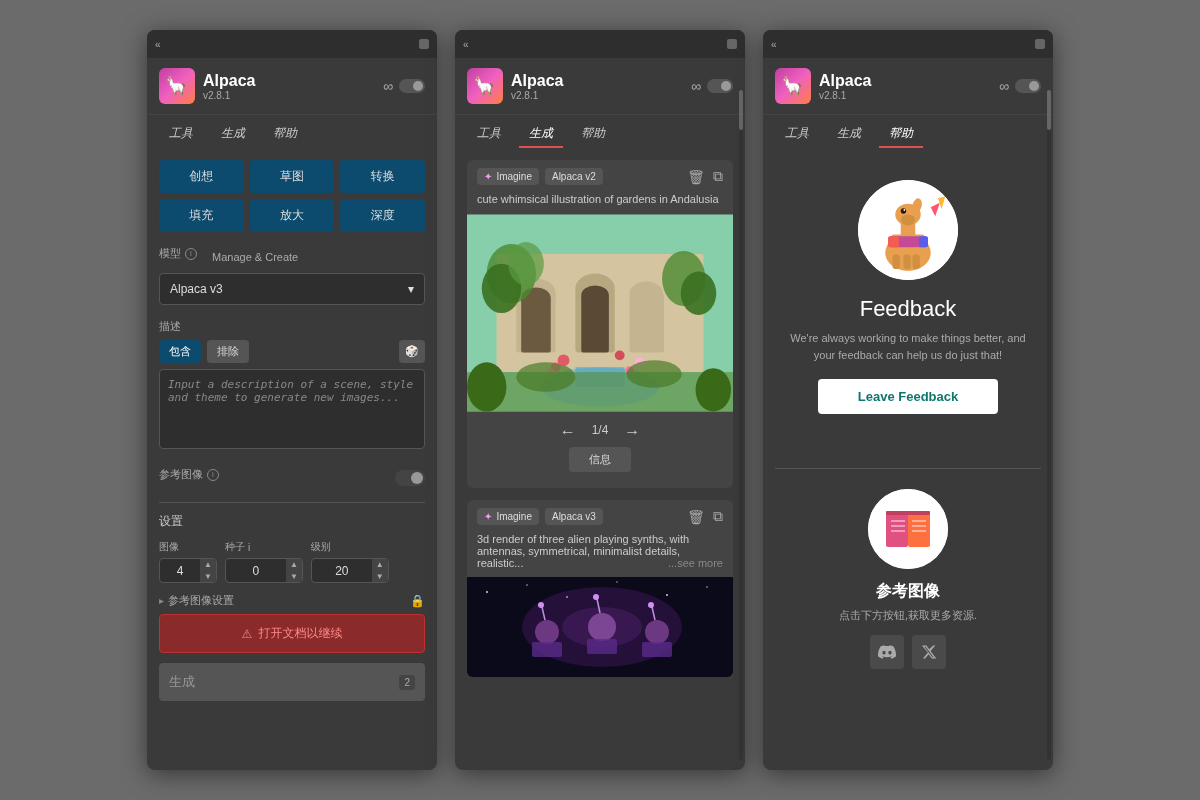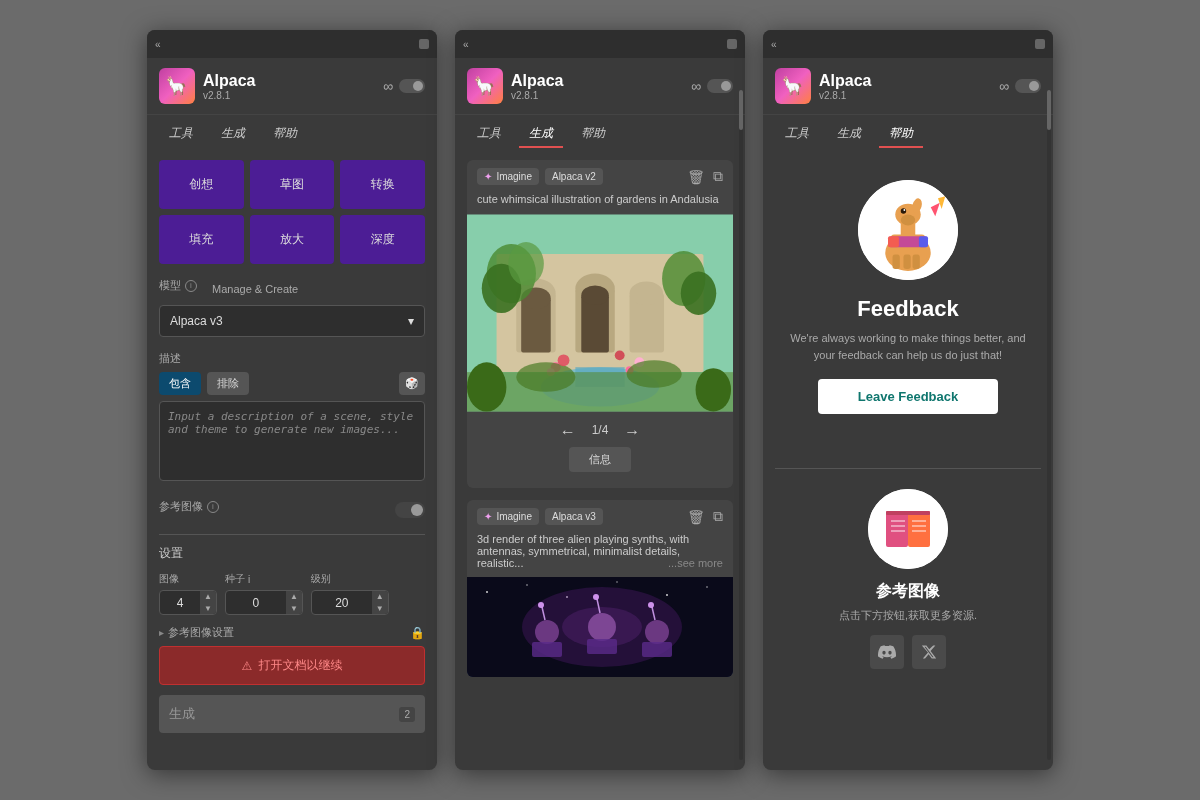--- a/index.html
+++ b/index.html
@@ -141,25 +141,25 @@
     .panel-content::-webkit-scrollbar-thumb { background: #555; border-radius: 3px; }
 
     
     .btn-grid {
       display: grid;
       grid-template-columns: 1fr 1fr 1fr;
       gap: 6px;
       margin-bottom: 14px;
     }
     .btn-grid .btn {
-      background: #4c1d95;
+      background: #0c4a6e;
       color: #ddd;
       border: none;
       border-radius: 4px;
-      padding: 16px 4px;
+      padding: 8px 4px;
       font-size: 12px;
       cursor: pointer;
       text-align: center;
     }
 
     .section-label {
       color: #aaa;
       font-size: 11px;
       margin-bottom: 6px;
       display: flex;
@@ -480,21 +480,21 @@
       display: flex;
       align-items: center;
       justify-content: center;
       margin-bottom: 16px;
       overflow: hidden;
       position: relative;
     }
     .feedback-title {
       color: #fff;
       font-size: 22px;
-      font-weight: 700;
+      font-weight: 400;
       margin-bottom: 8px;
     }
     .feedback-desc {
       color: #aaa;
       font-size: 11px;
       text-align: center;
       margin-bottom: 16px;
       line-height: 1.5;
     }
     .leave-feedback-btn {

